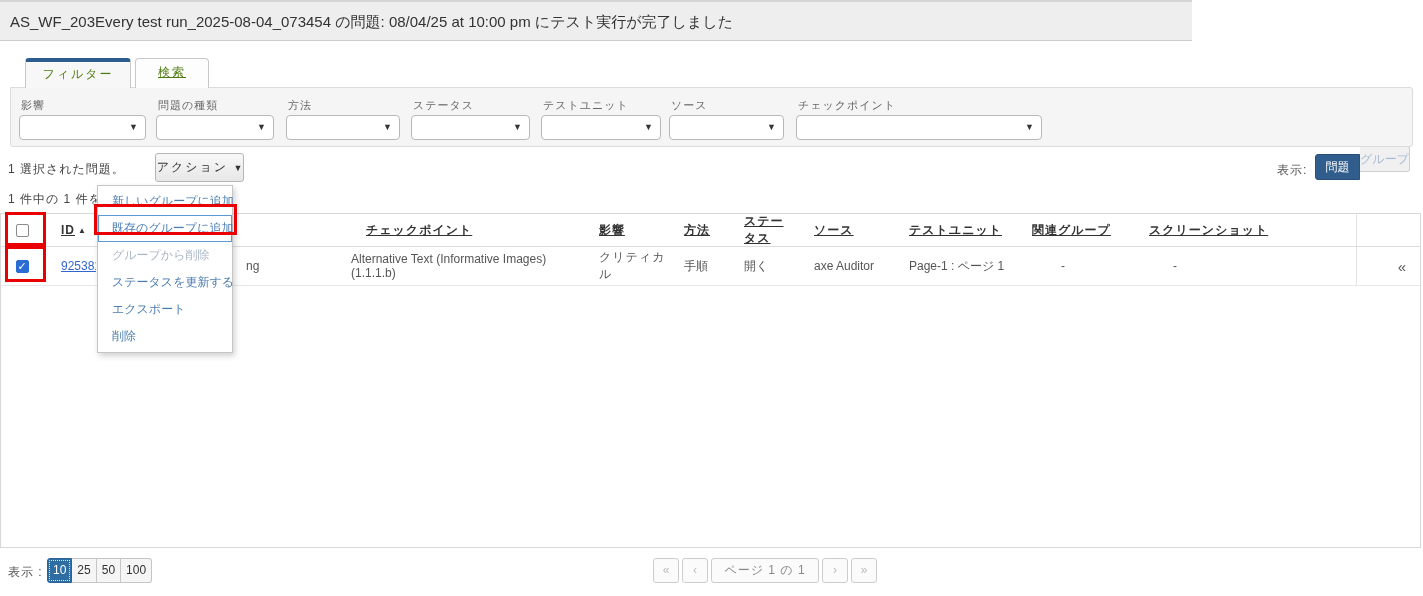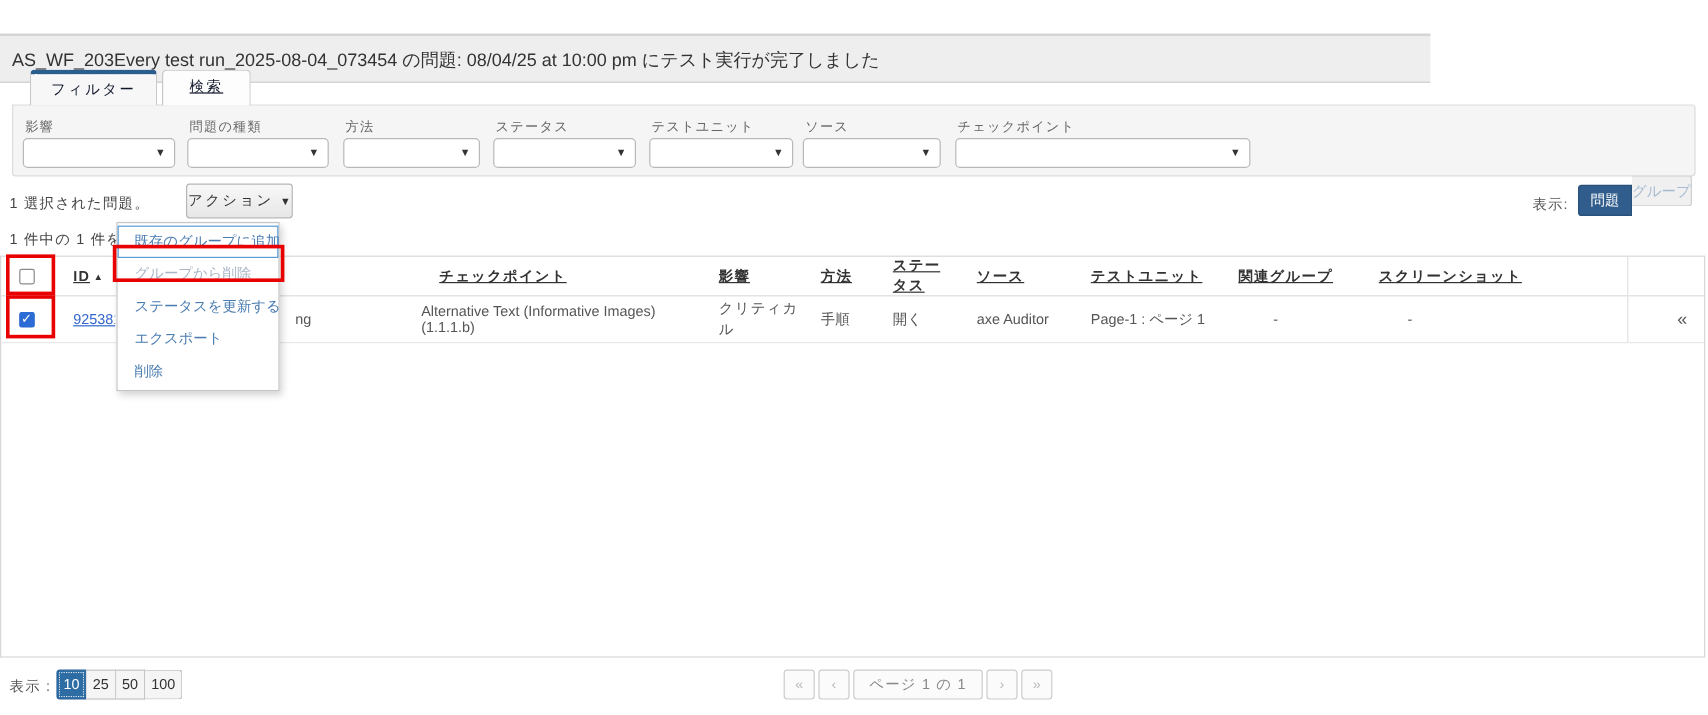--- a/index.html
+++ b/index.html
@@ -2,27 +2,27 @@
 <html><head>
 <meta charset="utf-8">
 <style>
   * { margin:0; padding:0; box-sizing:border-box; }
   html,body { background:#fff; }
   body { font-family:"Liberation Sans","DejaVu Sans",sans-serif; color:#333; }
   .stage { position:relative; width:1423px; height:596px; background:#fff; overflow:hidden; }
 
   
   .topbar { position:absolute; left:0; top:0; width:1192px; height:41px; background:#eeeeee;
-            border-top:2px solid #d5d5d5; border-bottom:1px solid #cccccc;margin-top:28px; }
+            border-top:2px solid #d5d5d5; border-bottom:1px solid #cccccc; }
   .topbar .title { position:absolute; left:10px; top:11px; font-size:15px; color:#333; }
 
   
   .tab { position:absolute; top:58px; height:30px; background:#fdfdfd; border:1px solid #c8c8c8;
          border-bottom:none; border-radius:4px 4px 0 0; font-size:12px; letter-spacing:2px;
-         color:#0f172a; text-align:center; line-height:27px; z-index:3; }
+         color:#4d7c0f; text-align:center; line-height:27px; z-index:3; }
   .tab-active { left:25px; width:106px; border-top:4px solid #2c5d8f; line-height:24px; background:#f7f7f7; }
   .tab-active::before { content:""; position:absolute; left:3px; right:3px; top:0; border-top:1px dotted #ffffff; }
   .tab-inactive { left:135px; width:74px;text-decoration:underline; }
 
   
   .filter-panel { position:absolute; left:10px; top:87px; width:1403px; height:60px;
                   background:#f5f5f5; border:1px solid #dcdcdc; border-radius:0 3px 3px 3px; z-index:2; }
   .fgroup { position:absolute; top:0; height:60px; }
   .fgroup .flabel { position:absolute; left:2px; top:10px; font-size:11px; color:#666; letter-spacing:1px; }
   .fselect { position:absolute; left:0; top:27px; height:25px; width:100%; background:#fff;
@@ -205,20 +205,21 @@
       <div class="cell col-tu">Page-1 : ページ 1</div>
       <div class="cell col-rg">-</div>
       <div class="cell col-ss">-</div>
       <div class="cell col-ex">
           <span class="expand-icon">«</span>
         </div>
     </div>
   </div>
 
   <div class="menu">
+    <div class="menu-item">新しいグループに追加</div>
     <div class="menu-item focused">既存のグループに追加</div>
     <div class="menu-item disabled">グループから削除</div>
     <div class="menu-item">ステータスを更新する</div>
     <div class="menu-item">エクスポート</div>
     <div class="menu-item">削除</div>
   </div>
 
   <div class="ann ann-cb-head"></div>
   <div class="ann ann-cb-row"></div>
   <div class="ann ann-menu"></div>

